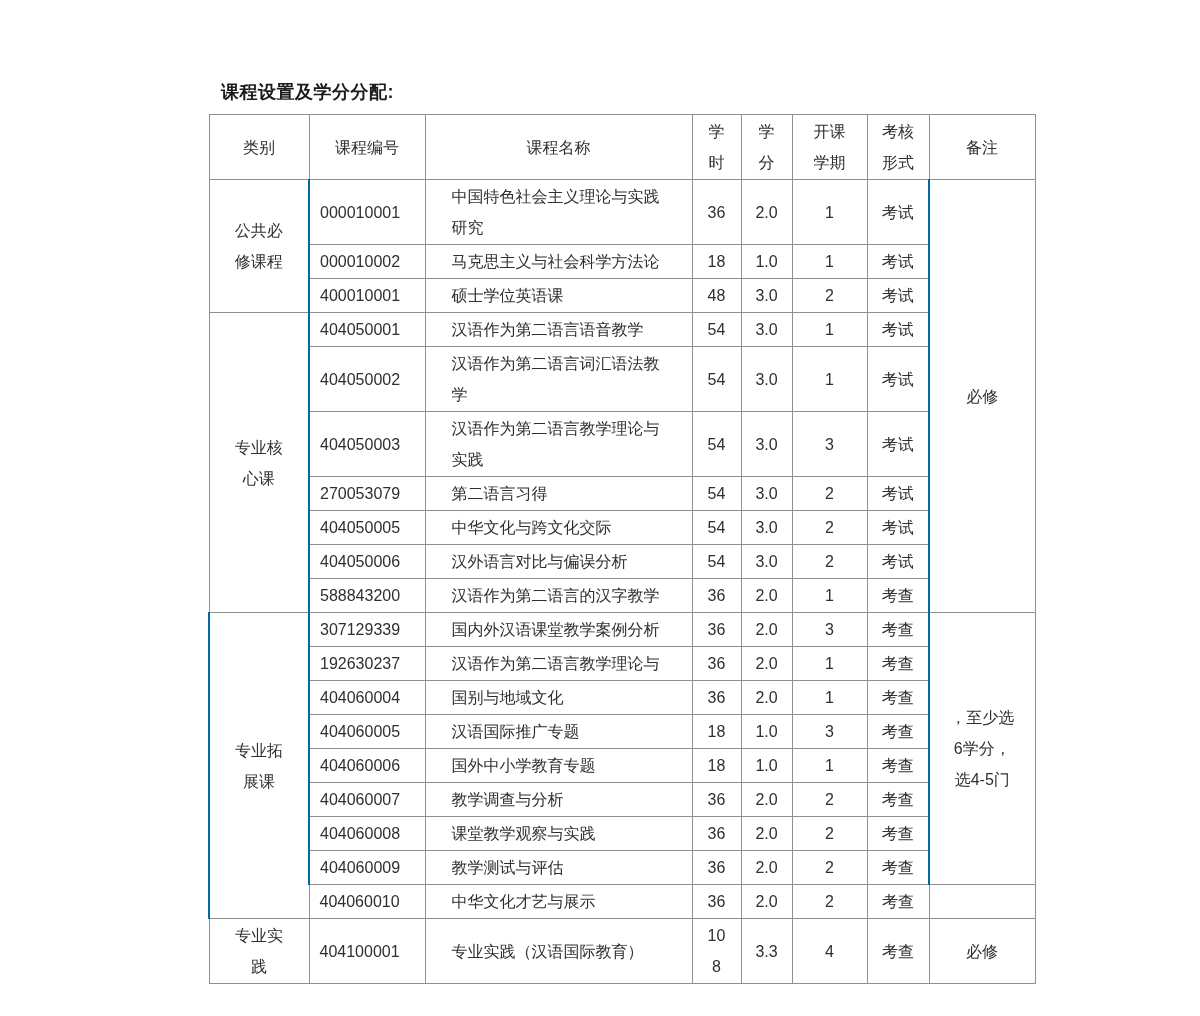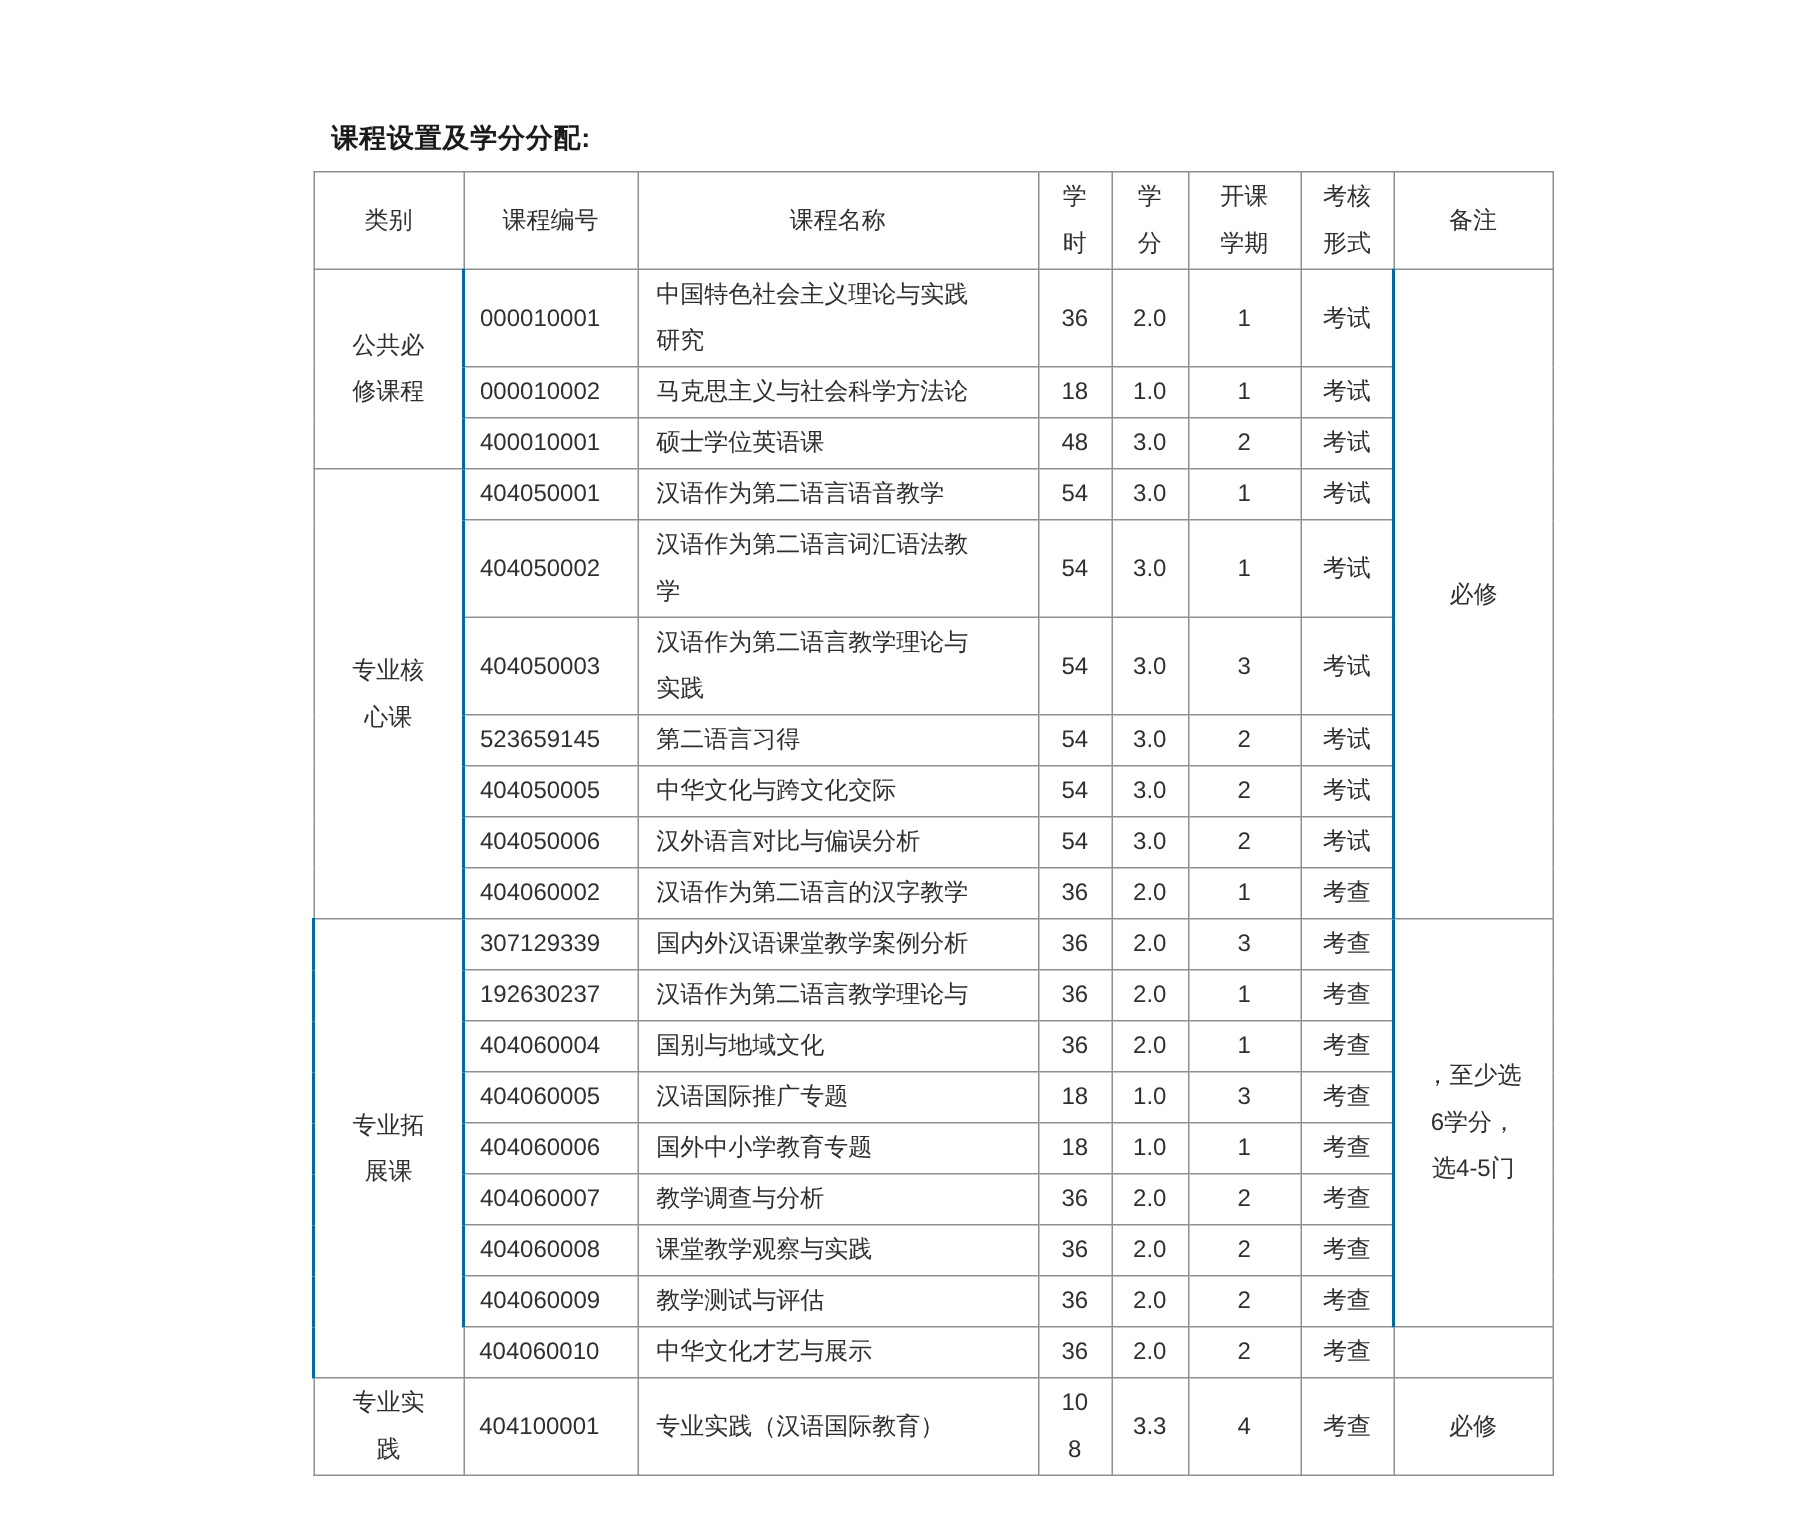--- a/index.html
+++ b/index.html
@@ -39,21 +39,21 @@
     padding: 1px 6px;
     text-align: center;
     vertical-align: middle;
     color: #2f2f2f;
     font-weight: normal;
     white-space: pre-line;
     overflow: hidden;
   }
   .course-table .c-name {
     text-align: left;
-    padding: 1px 12px;
+    padding: 1px 26px;
   }
   .course-table .c-code {
     text-align: left;
     padding: 1px 10px;
   }
   
   .course-table .bL { border-left: 2px solid #0369a1; }
 </style>
 </head>
 <body>
@@ -141,21 +141,21 @@
       <tr>
         <td class="c-code bL">404050003</td>
         <td class="c-name">汉语作为第二语言教学理论与
 实践</td>
         <td class="c-num">54</td>
         <td class="c-num">3.0</td>
         <td class="c-num">3</td>
         <td class="c-ass">考试</td>
       </tr>
       <tr>
-        <td class="c-code bL">523659145</td>
+        <td class="c-code bL">270053079</td>
         <td class="c-name">第二语言习得</td>
         <td class="c-num">54</td>
         <td class="c-num">3.0</td>
         <td class="c-num">2</td>
         <td class="c-ass">考试</td>
       </tr>
       <tr>
         <td class="c-code bL">404050005</td>
         <td class="c-name">中华文化与跨文化交际</td>
         <td class="c-num">54</td>
@@ -165,21 +165,21 @@
       </tr>
       <tr>
         <td class="c-code bL">404050006</td>
         <td class="c-name">汉外语言对比与偏误分析</td>
         <td class="c-num">54</td>
         <td class="c-num">3.0</td>
         <td class="c-num">2</td>
         <td class="c-ass">考试</td>
       </tr>
       <tr>
-        <td class="c-code bL">404060002</td>
+        <td class="c-code bL">588843200</td>
         <td class="c-name">汉语作为第二语言的汉字教学</td>
         <td class="c-num">36</td>
         <td class="c-num">2.0</td>
         <td class="c-num">1</td>
         <td class="c-ass">考查</td>
       </tr>
 
       <tr>
         <td class="c-cat bL" rowspan="9">专业拓
 展课</td>

